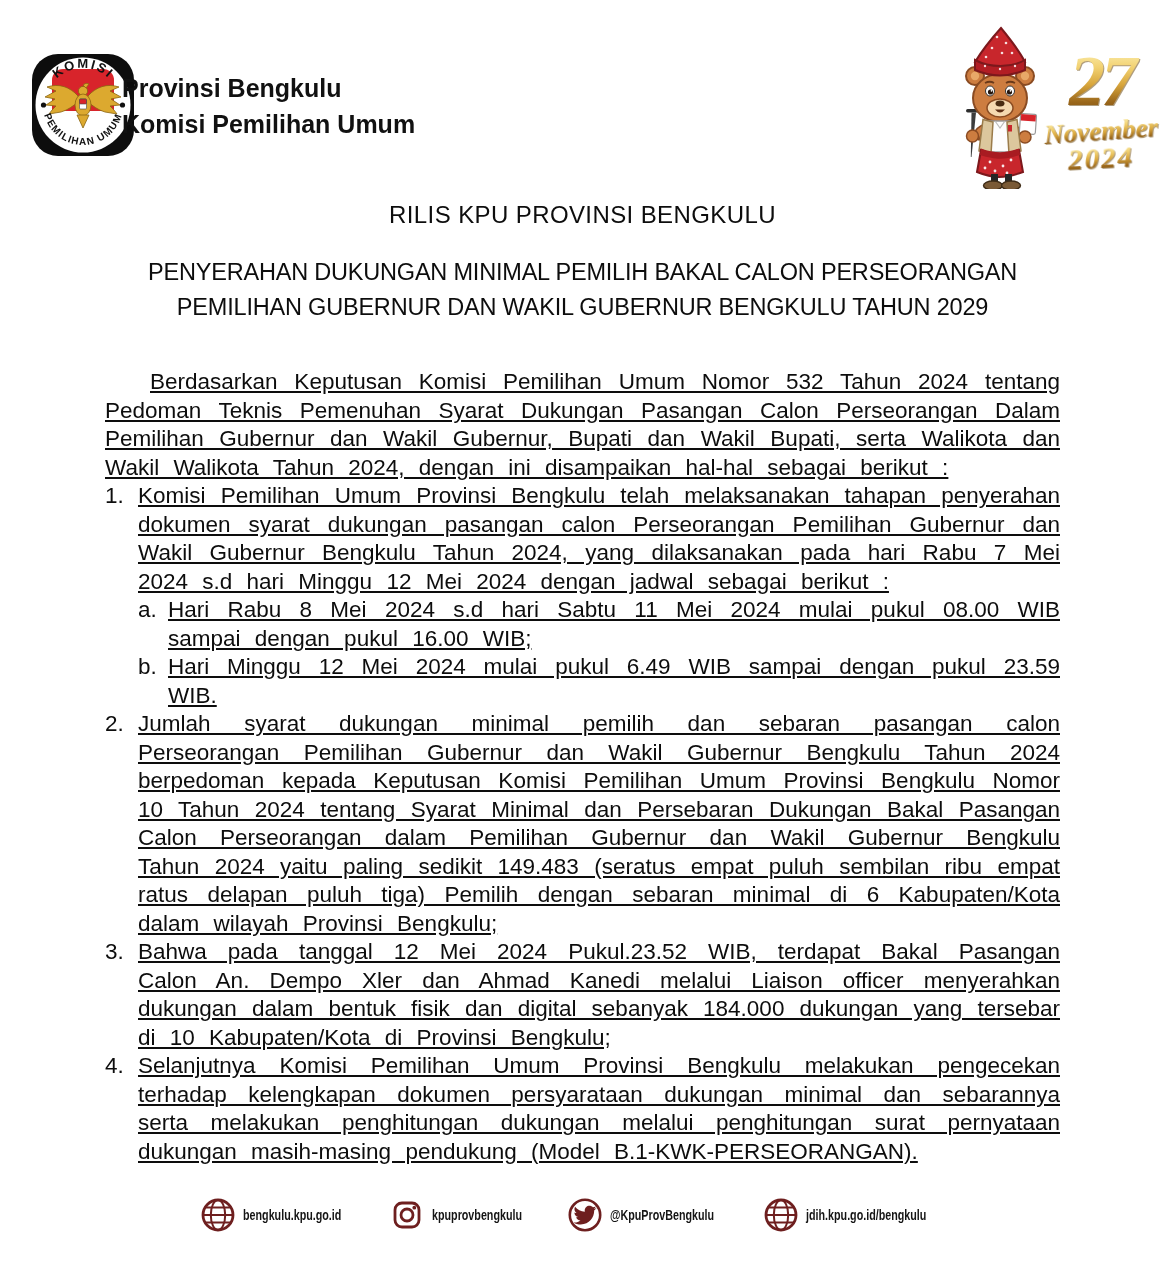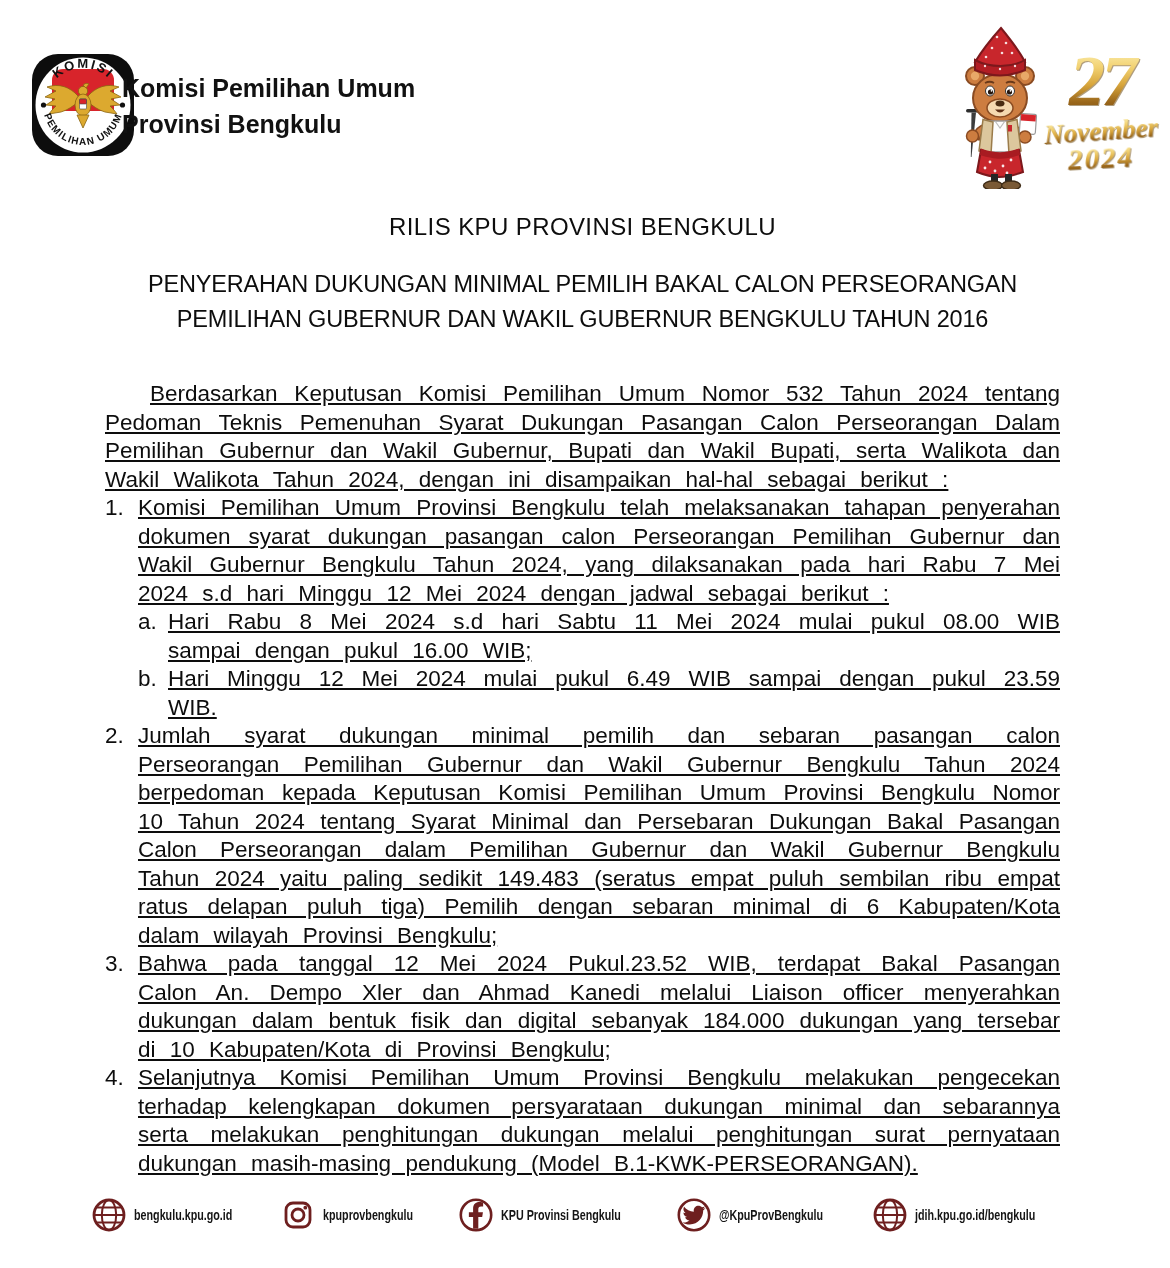--- a/index.html
+++ b/index.html
@@ -17,21 +17,21 @@
     font-family:"Liberation Serif", serif; font-weight:bold;
     background:linear-gradient(180deg,#fdf3bc 0%,#f2d273 30%,#d8a63d 55%,#9a671b 80%,#7a4e10 100%);
     -webkit-background-clip:text; background-clip:text; color:transparent;
     filter:drop-shadow(1px 1.5px 0px rgba(110,75,16,.55));
   }
   .gold-day{font-size:72px; line-height:70px; font-style:italic; letter-spacing:-4px;}
   .gold-month{font-size:27px; line-height:26px; font-style:italic; transform:rotate(-4deg); margin-top:2px;}
   .gold-year{font-size:29px; line-height:28px; font-style:italic; transform:rotate(-3deg); letter-spacing:2px;}
   
   .content{position:absolute; left:105px; top:197px; width:955px;}
-  .doc-title{margin:16px; font-size:24px; font-weight:normal; text-align:center; letter-spacing:.4px;}
+  .doc-title{margin:4px; font-size:24px; font-weight:normal; text-align:center; letter-spacing:.4px;}
   .doc-subtitle{margin:26px auto 0 auto; max-width:1000px; font-size:23.5px; font-weight:normal;
     line-height:35px; text-align:center; letter-spacing:-0.2px;}
   .doc-body{margin-top:43px; font-size:22.5px; line-height:28.5px; text-align:justify; word-spacing:8px;text-decoration:underline;}
   .intro{margin:0; text-indent:45px;}
   .li{position:relative; padding-left:33px;}
   .li > .num{position:absolute; left:0; top:0; word-spacing:0;}
   .subli{position:relative; padding-left:30px;}
   .subli > .num{position:absolute; left:0; top:0; word-spacing:0;}
   
   .footer{position:absolute; left:0; top:1198px; width:1170px; display:flex;
@@ -76,22 +76,22 @@
       </text>
       <text font-family="Liberation Sans, sans-serif" font-size="10" font-weight="bold" fill="#111" letter-spacing="1.2">
         <textPath href="#arcBottom" startOffset="50%" text-anchor="middle">PEMILIHAN UMUM</textPath>
       </text>
       <circle cx="13.5" cy="53" r="2.6" fill="#111"></circle>
       <circle cx="92.5" cy="53" r="2.6" fill="#111"></circle>
     </svg>
   </div>
 
   <div class="org">
+    <div>Provinsi Bengkulu</div>
     <div>Komisi Pemilihan Umum</div>
-    <div>Provinsi Bengkulu</div>
   </div>
 
   <div class="mascot-wrap">
     <svg width="105" height="165" viewBox="0 0 105 165">
 
       <rect x="21" y="85" width="13" height="3.5" rx="1.7" fill="#2e2e2e"></rect>
       <path d="M26.5 88.5 L31 88.5 L26.5 133 L25.8 133 Z" fill="#3c3c3c"></path>
 
       <path d="M40 100 C34 102 30 106 28.5 111 L34 116 C36 110 39 106 43 104 Z" fill="#cd7d40" stroke="#8a4b22" stroke-width="1.5"></path>
       <path d="M66 100 C72 102 77 105 80 110 L75 116 C72 110 68 106 64 104 Z" fill="#cd7d40" stroke="#8a4b22" stroke-width="1.5"></path>
@@ -164,21 +164,21 @@
   </div>
 
   <div class="gold-date">
     <div class="gold-txt gold-day">27</div>
     <div class="gold-txt gold-month">November</div>
     <div class="gold-txt gold-year">2024</div>
   </div>
 
   <div class="content">
     <h1 class="doc-title">RILIS KPU PROVINSI BENGKULU</h1>
-    <div class="doc-subtitle">PENYERAHAN DUKUNGAN MINIMAL PEMILIH BAKAL CALON PERSEORANGAN PEMILIHAN GUBERNUR DAN WAKIL GUBERNUR BENGKULU TAHUN 2016</div>
+    <div class="doc-subtitle">PENYERAHAN DUKUNGAN MINIMAL PEMILIH BAKAL CALON PERSEORANGAN PEMILIHAN GUBERNUR DAN WAKIL GUBERNUR BENGKULU TAHUN 2029</div>
 
     <div class="doc-body">
       <p class="intro">Berdasarkan Keputusan Komisi Pemilihan Umum Nomor 532 Tahun 2024 tentang Pedoman Teknis Pemenuhan Syarat Dukungan Pasangan Calon Perseorangan Dalam Pemilihan Gubernur dan Wakil Gubernur, Bupati dan Wakil Bupati, serta Walikota dan Wakil Walikota Tahun 2024, dengan ini disampaikan hal-hal sebagai berikut :</p>
 
       <div class="li">
         <span class="num">1.</span>
         <div class="li-text">Komisi Pemilihan Umum Provinsi Bengkulu telah melaksanakan tahapan penyerahan dokumen syarat dukungan pasangan calon Perseorangan Pemilihan Gubernur dan Wakil Gubernur Bengkulu Tahun 2024, yang dilaksanakan pada hari Rabu 7 Mei 2024 s.d hari Minggu 12 Mei 2024 dengan jadwal sebagai berikut :</div>
         <div class="subli">
           <span class="num">a.</span>
           <div class="li-text">Hari Rabu 8 Mei 2024 s.d hari Sabtu 11 Mei 2024 mulai pukul 08.00 WIB sampai dengan pukul 16.00 WIB;</div>
@@ -225,31 +225,20 @@
       <svg class="f-icon" viewBox="0 0 34 34">
         <g stroke="#6e1f1f" fill="none">
           <rect x="5" y="5" width="24" height="24" rx="7" stroke-width="2.8"></rect>
           <circle cx="17" cy="17" r="6" stroke-width="2.8"></circle>
         </g>
         <circle cx="24.3" cy="9.7" r="1.9" fill="#6e1f1f"></circle>
       </svg>
       <span class="f-label">kpuprovbengkulu</span>
     </div>
 
-    <div class="f-item">
-      <svg class="f-icon" viewBox="0 0 34 34">
-        <circle cx="17" cy="17" r="15.2" fill="none" stroke="#6e1f1f" stroke-width="2.6"></circle>
-        <g transform="translate(17,17.4)">
-          <g transform="scale(0.052) translate(-160,-256)">
-            <path fill="#6e1f1f" d="M279.14 288l14.22-92.66h-88.91v-60.13c0-25.35 12.42-50.06 52.24-50.06h40.42V6.26S260.43 0 225.36 0c-73.22 0-121.08 44.38-121.08 124.72v70.62H22.89V288h81.39v224h100.17V288z"></path>
-          </g>
-        </g>
-      </svg>
-      <span class="f-label">KPU Provinsi Bengkulu</span>
-    </div>
 
     <div class="f-item">
       <svg class="f-icon" viewBox="0 0 34 34">
         <circle cx="17" cy="17" r="15.2" fill="none" stroke="#6e1f1f" stroke-width="2.6"></circle>
         <g transform="translate(17,17)">
           <g transform="scale(0.045) translate(-256,-252)">
             <path fill="#6e1f1f" d="M459.37 151.716c.325 4.548.325 9.097.325 13.645 0 138.72-105.583 298.558-298.558 298.558-59.452 0-114.68-17.219-161.137-47.106 8.447.974 16.568 1.299 25.34 1.299 49.055 0 94.213-16.568 130.274-44.832-46.132-.975-84.792-31.188-98.112-72.772 6.498.974 12.995 1.624 19.818 1.624 9.421 0 18.843-1.3 27.614-3.573-48.081-9.747-84.143-51.98-84.143-102.985v-1.299c13.969 7.797 30.214 12.67 47.431 13.319-28.264-18.843-46.781-51.005-46.781-87.391 0-19.492 5.197-37.36 14.294-52.954 51.655 63.675 129.3 105.258 216.365 109.807-1.624-7.797-2.599-15.918-2.599-24.04 0-57.828 46.782-104.934 104.934-104.934 30.213 0 57.502 12.67 76.67 33.137 23.715-4.548 46.456-13.32 66.599-25.34-7.798 24.366-24.366 44.833-46.132 57.827 21.117-2.273 41.584-8.122 60.426-16.243-14.292 20.791-32.161 39.308-52.628 54.253z"></path>
           </g>
         </g>
       </svg>

